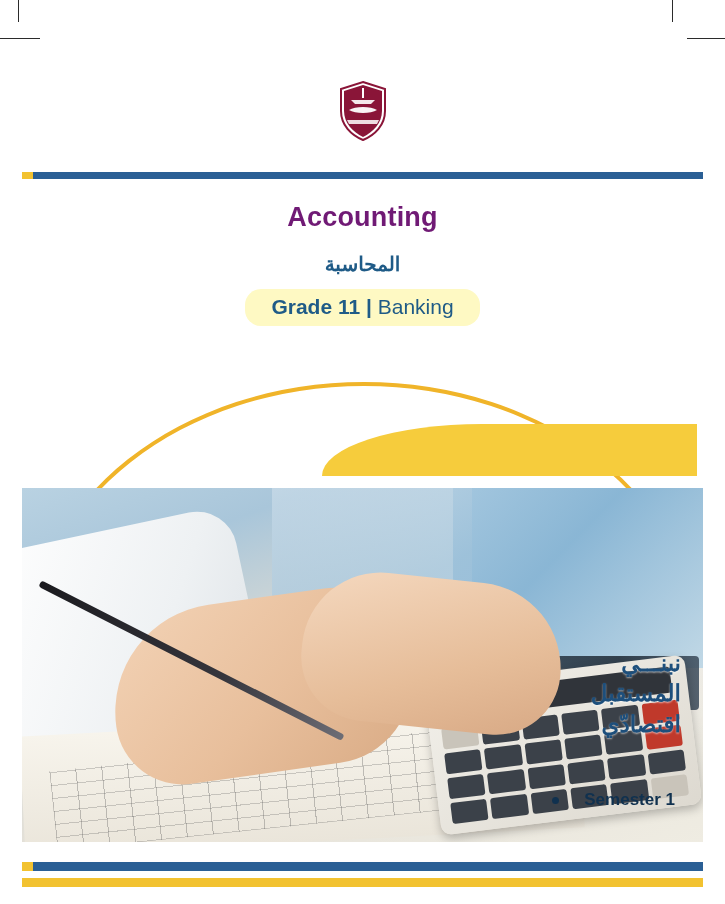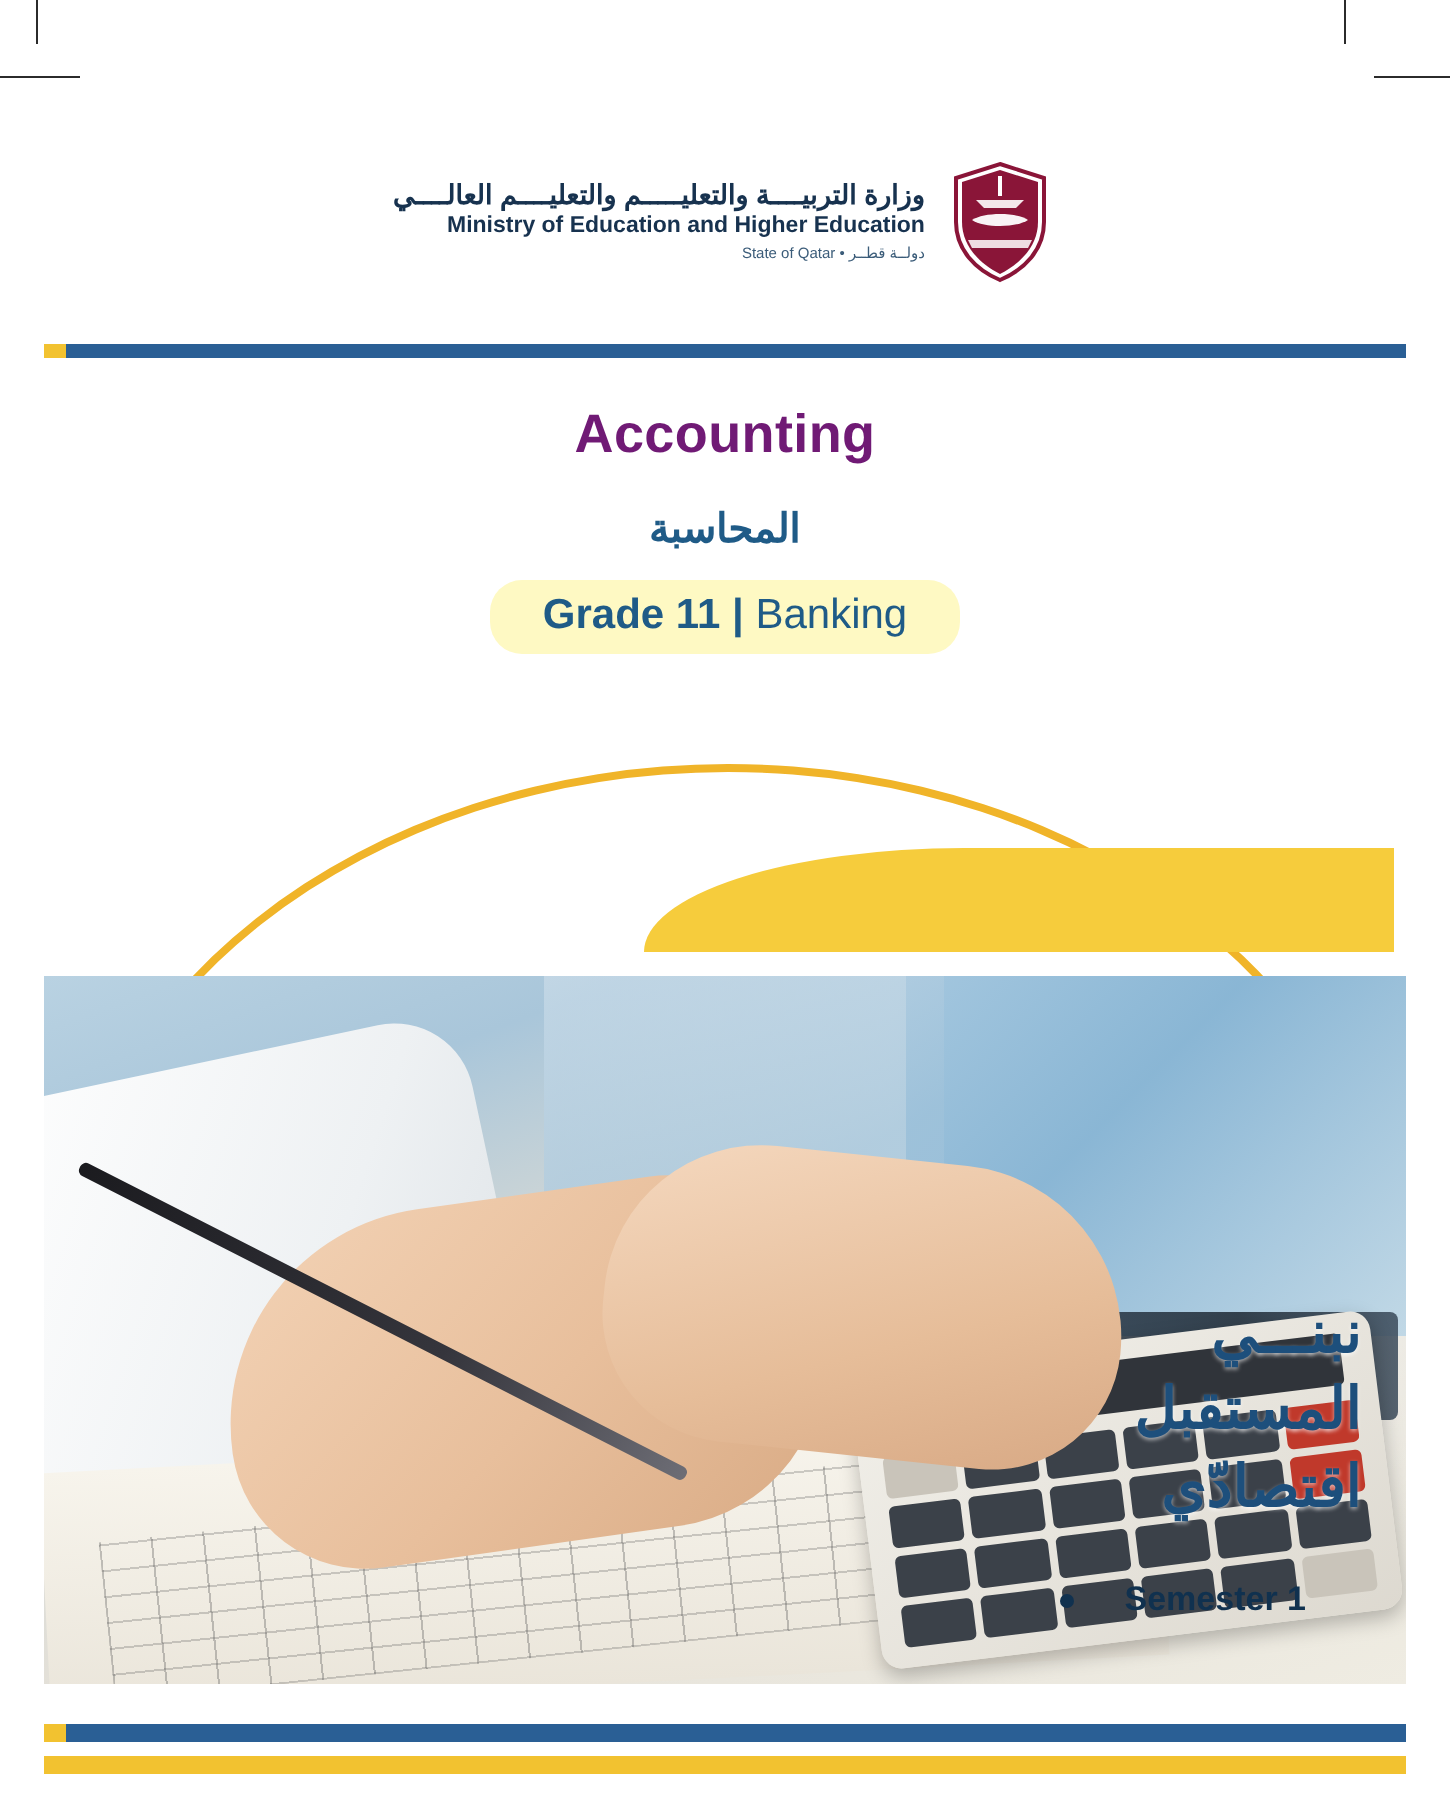--- a/index.html
+++ b/index.html
@@ -300,29 +300,29 @@
 
   
   .slogan {
     position: absolute;
     right: 22px;
     top: 160px;
     text-align: right;
     direction: rtl;
     color: #1d4f7c;
     font-weight: bold;
-    font-size: 29px;
+    font-size: 23px;
     line-height: 1.32;
     text-shadow: 0 1px 2px rgba(255,255,255,0.6);
   }
 
   
   .semester {
     position: absolute;
-    right: 50px;
+    right: 28px;
     bottom: 32px;
     display: flex;
     align-items: center;
     gap: 25px;
     color: #10314f;
     font-size: 17px;
     font-weight: bold;
     text-align: center;
   }
   .semester-dot {
@@ -363,25 +363,20 @@
 <body>
 
 <div class="crop-mark crop-v-left"></div>
 <div class="crop-mark crop-h-left"></div>
 <div class="crop-mark crop-v-right"></div>
 <div class="crop-mark crop-h-right"></div>
 
 <div class="page">
 
   <div class="logo-block">
-    <div class="logo-text">
-      <div class="logo-ar">وزارة التربيــــة والتعليـــــم والتعليــــم العالــــي</div>
-      <div class="logo-en">Ministry of Education and Higher Education</div>
-      <div class="logo-state">دولــة قطــر • State of Qatar</div>
-    </div>
     <div class="logo-mark">
       <svg width="56" height="62" viewBox="0 0 56 62" xmlns="http://www.w3.org/2000/svg">
         <path d="M28 2 L50 9 L50 31 C50 45 40 55 28 60 C16 55 6 45 6 31 L6 9 Z" fill="#ffffff" stroke="#8a1538" stroke-width="2"></path>
         <path d="M28 5 L47 11 L47 31 C47 43 38 52 28 57 C18 52 9 43 9 31 L9 11 Z" fill="#8a1538"></path>
         <path d="M16 20 h24 l-4 4 h-16 z" fill="#ffffff" opacity="0.9"></path>
         <path d="M14 30 C20 26 36 26 42 30 C36 34 20 34 14 30 Z" fill="#ffffff" opacity="0.95"></path>
         <path d="M12 40 L44 40 L42 44 L14 44 Z" fill="#ffffff" opacity="0.85"></path>
         <path d="M28 8 L28 18" stroke="#ffffff" stroke-width="2"></path>
       </svg>
     </div>

